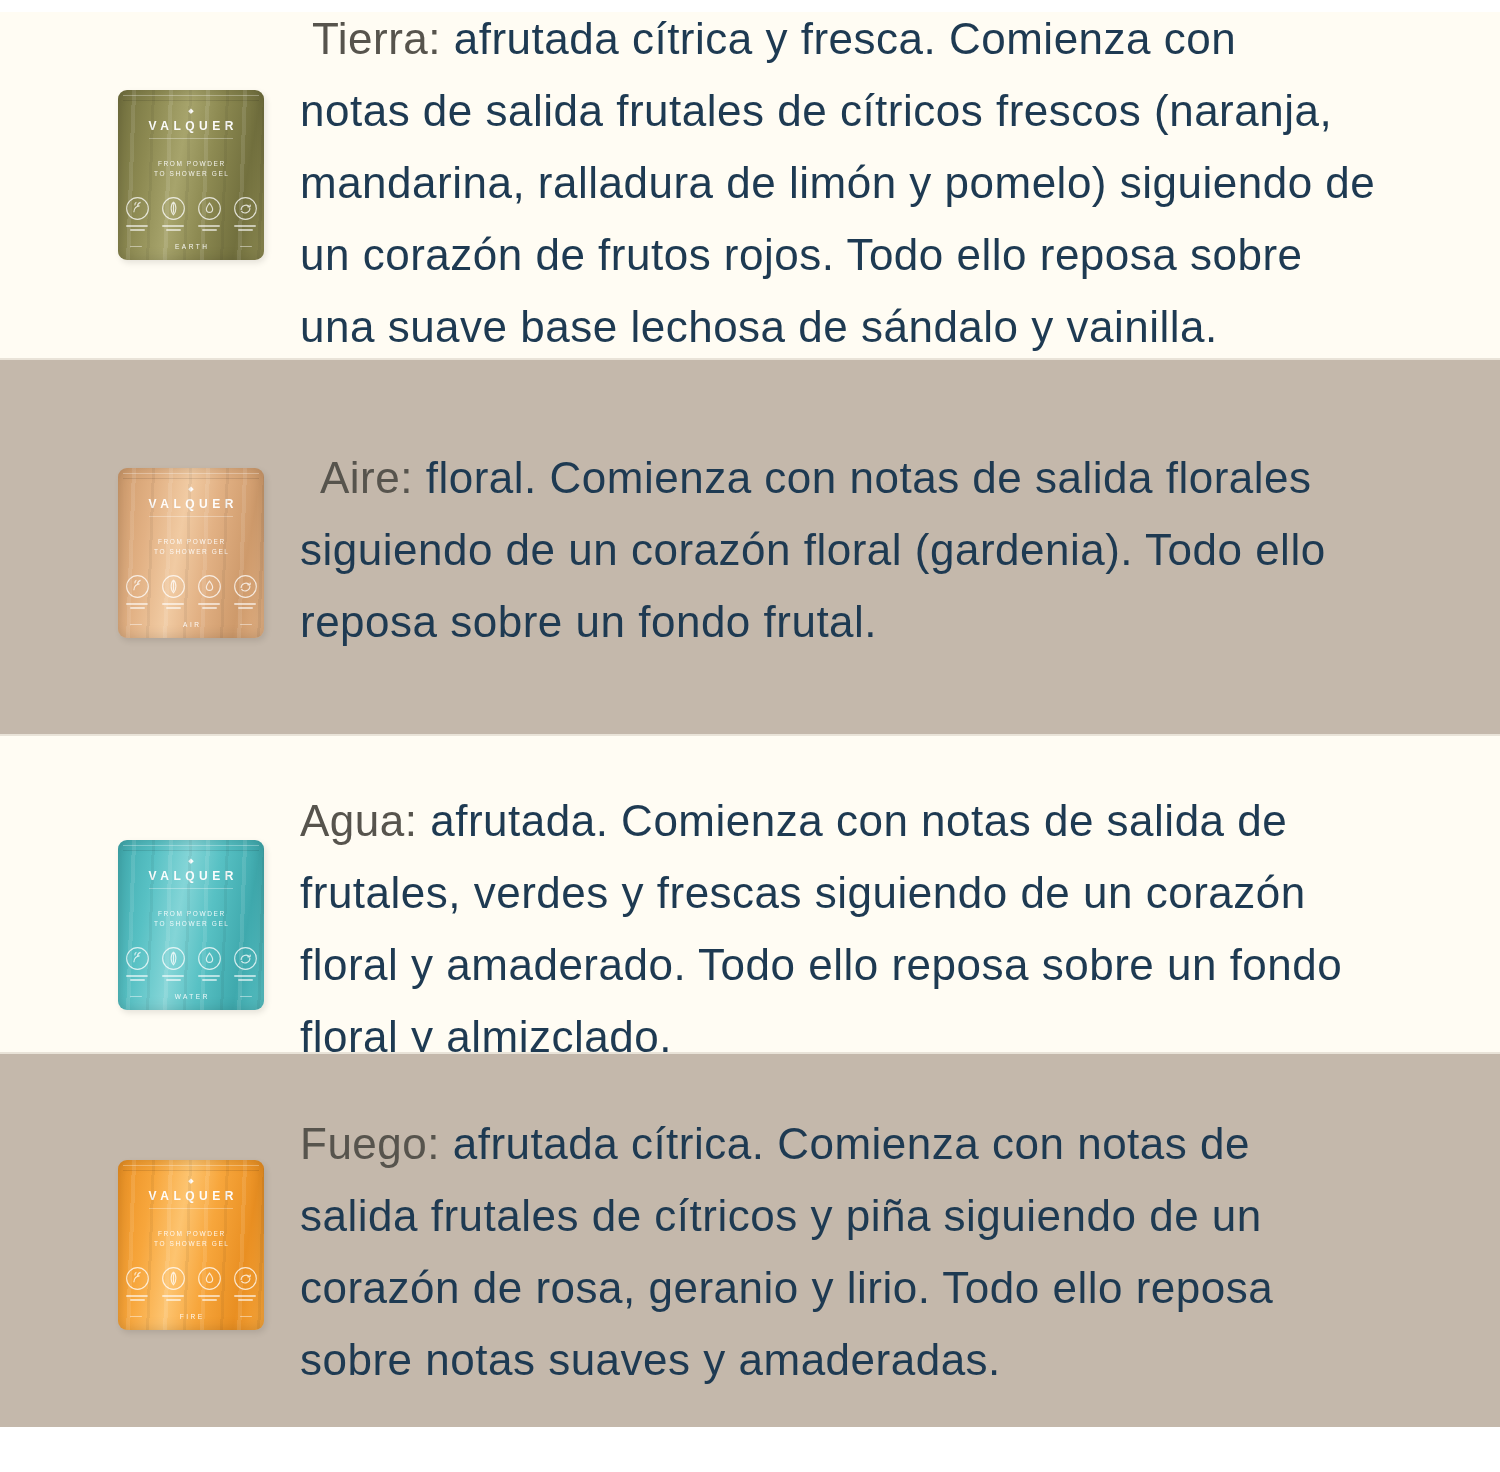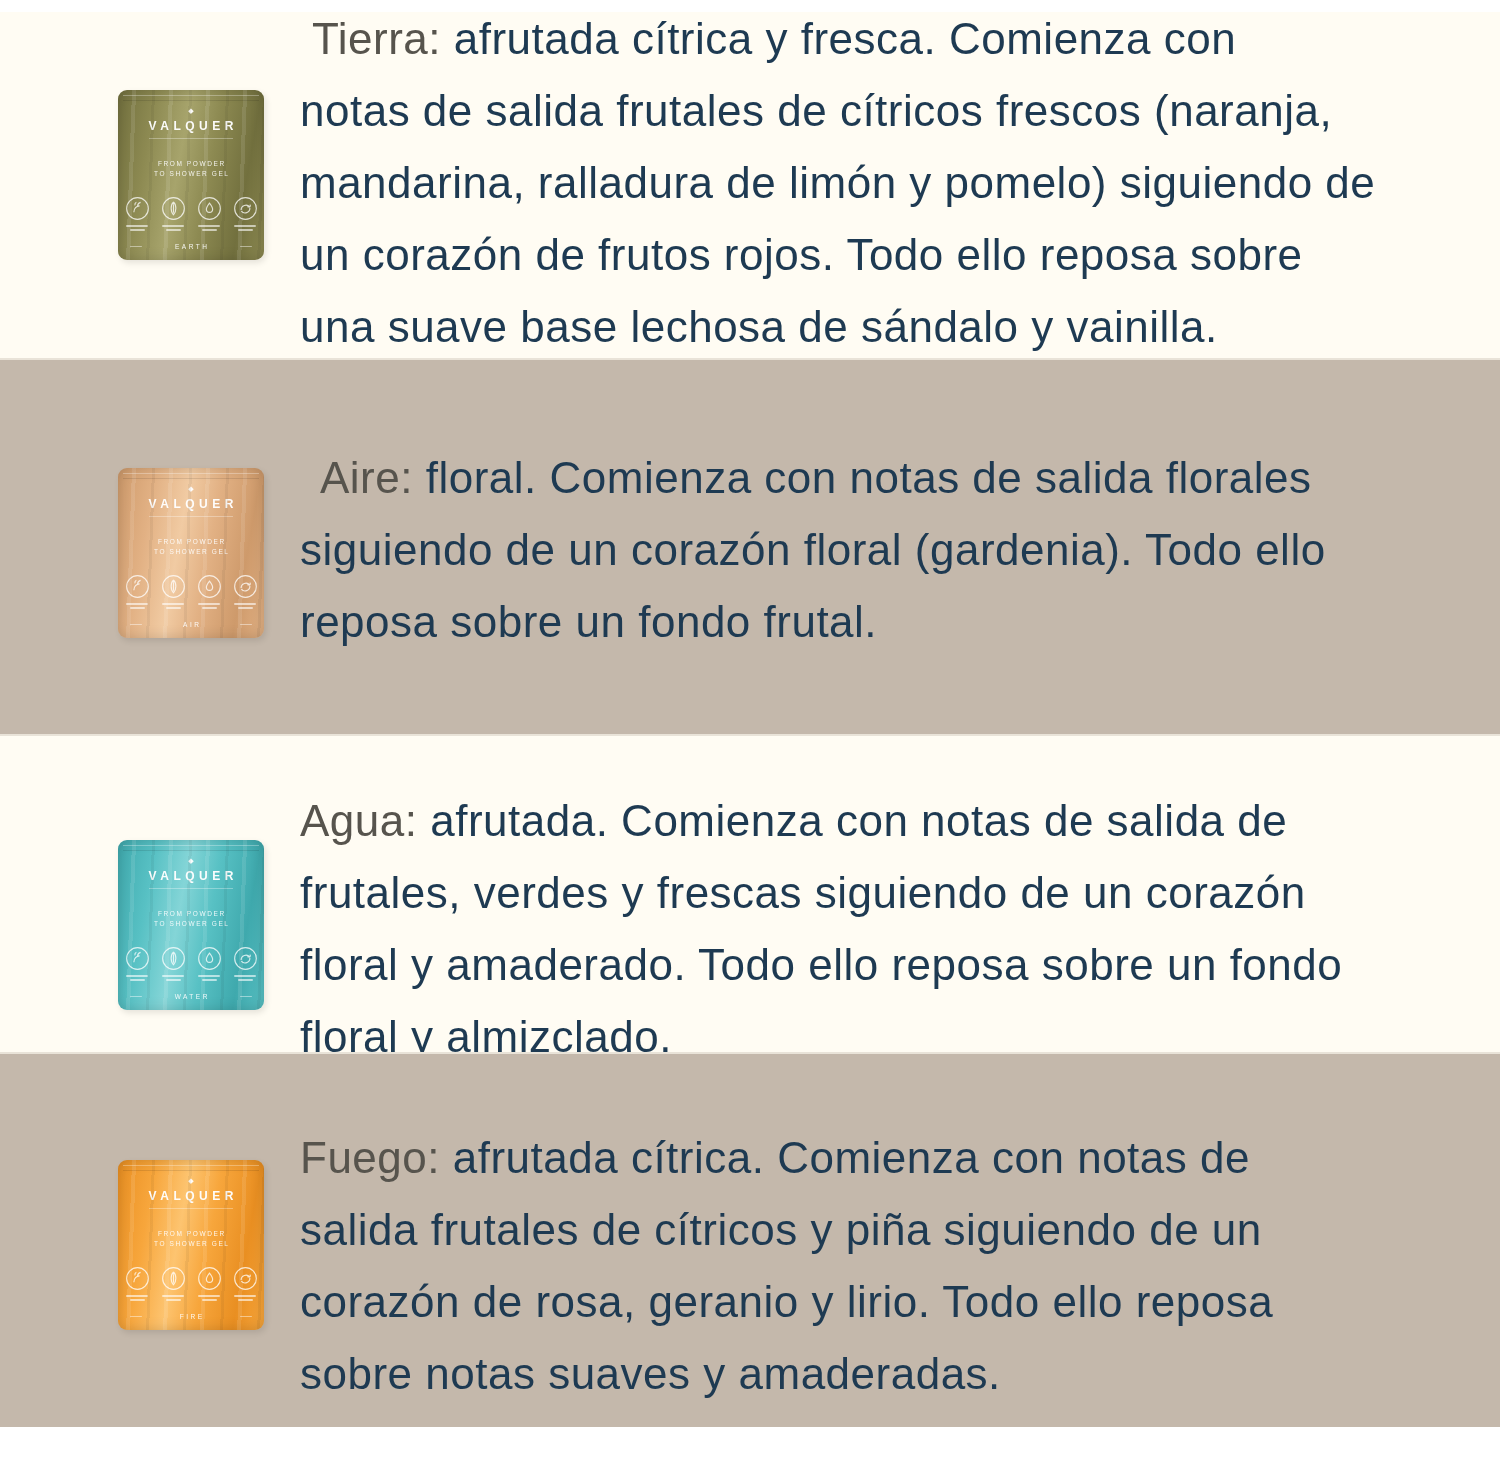--- a/index.html
+++ b/index.html
@@ -16,21 +16,21 @@
 
   
   .text {
     position:absolute; left:300px; width:1200px;
     font-size:44px; line-height:72px; letter-spacing:.5px;
     white-space:pre-line; color:var(--navy);
   }
   .s1 .text { top:-9px; text-indent:12px; }
   .s2 .text { top:82px;  text-indent:20px; }
   .s3 .text { top:49px; }
-  .s4 .text { top:68px; }
+  .s4 .text { top:54px; }
   .label { color:var(--gray); }
 
   
   .sachet-wrap { position:absolute; left:118px; width:146px; }
   .s1 .sachet-wrap { top:78px; }
   .s2 .sachet-wrap { top:108px; }
   .s3 .sachet-wrap { top:104px; }
   .s4 .sachet-wrap { top:106px; }
 
   .sachet {

